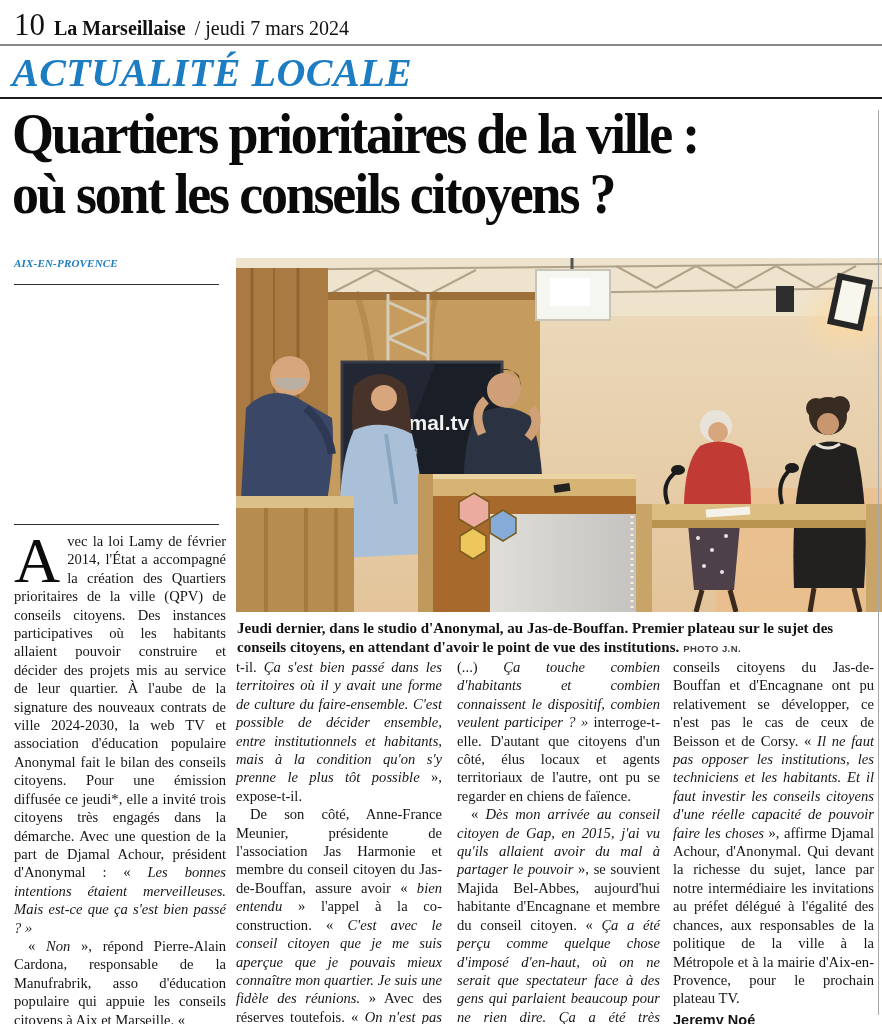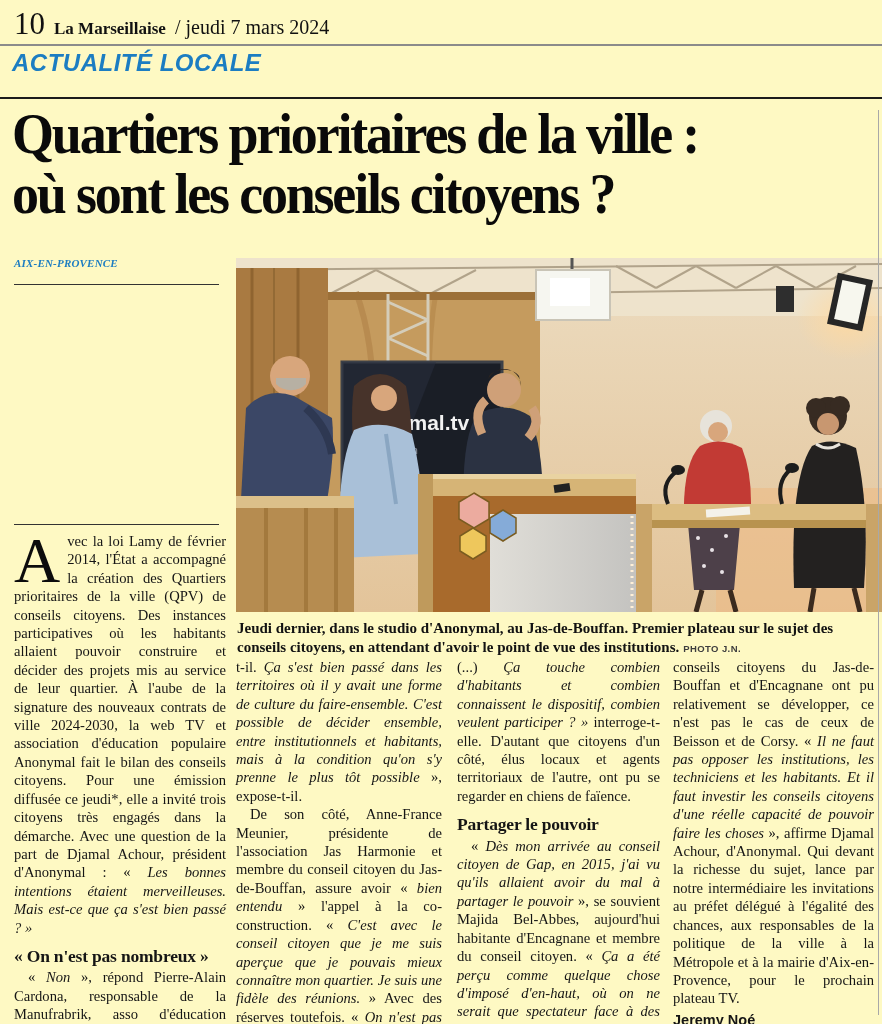--- a/index.html
+++ b/index.html
@@ -1,30 +1,30 @@
 <!DOCTYPE html>
 <html lang="fr"><head>
 <meta charset="utf-8">
 <style>
   html,body{margin:0;padding:0;background:#e8e8e8;}
   .page{
     position:relative; width:882px; height:1024px; margin:0 auto;
-    background:#fef9c3; overflow:hidden;
+    background:#ffffff; overflow:hidden;
     font-family:"Liberation Serif", serif; color:#111;
   }
   
   .page-header{position:absolute; left:14px; top:6px; display:flex; align-items:baseline; gap:9px;}
   .page-number{font-size:31px; font-weight:400; letter-spacing:0;}
-  .masthead{font-size:17px; font-weight:700;margin-top:11px;}
+  .masthead{font-size:20px; font-weight:700;margin-top:11px;}
   .edition-date{font-size:20px; font-weight:400;}
   .rule-top{position:absolute; left:0; top:44px; width:882px; height:2px; background:#8b8b8b;}
   .section-title{
     position:absolute; left:12px; top:49px;
-    font-family:Liberation Sans, sans-serif; font-style:italic; font-weight:700;
-    font-size:24px; letter-spacing:.5px;
+    font-family:Liberation Serif, serif; font-style:italic; font-weight:700;
+    font-size:40px; letter-spacing:.5px;
   }
   .rule-section{position:absolute; left:0; top:97px; width:882px; height:2px; background:#1c1c1c;}
   
   .headline{
     position:absolute; left:12px; top:104px; width:868px;
     font-weight:700; font-size:54px; line-height:58px; letter-spacing:-2.2px; color:#0a0a0a;
     transform:scaleY(1.04); transform-origin:top left;
   }
   
   .kicker{
@@ -84,21 +84,20 @@
     <div>Quartiers prioritaires de la ville :</div>
     <div>où sont les conseils citoyens ?</div>
   </div>
 
   <div class="kicker" style="color:#1c7dc2;">AIX-EN-PROVENCE</div>
   <div class="kicker-rule"></div>
   <div class="lede-rule"></div>
 
   <div class="col col-1">
     <p><span class="dropcap">A</span><span><span>vec la loi Lamy de février 2014, l'État a accompagné la création des Quartiers prioritaires de la ville (QPV) de conseils citoyens. Des instances participatives où les habitants allaient pouvoir construire et décider des projets mis au service de leur quartier. À l'aube de la signature des nouveaux contrats de ville 2024-2030, la web TV et association d'éducation populaire Anonymal fait le bilan des conseils citoyens. Pour une émission diffusée ce jeudi*, elle a invité trois citoyens très engagés dans la démarche. Avec une question de la part de Djamal Achour, président d'Anonymal : « </span><em>Les bonnes intentions étaient merveilleuses. Mais est-ce que ça s'est bien passé ? »</em></span></p>
-    <p class="subhead">« On n'est pas nombreux »</p>
     <p class="indent"><span><span>« </span><em>Non</em><span> », répond Pierre-Alain Cardona, responsable de la Manufrabrik, asso d'éducation populaire qui appuie les conseils citoyens à Aix et Marseille. « </span></span></p>
   </div>
 
   <div class="photo-wrap">
     <svg width="646" height="354" viewBox="0 0 646 354">
       <defs>
         <linearGradient id="wallg" x1="0" y1="0" x2="0" y2="1">
           <stop offset="0" stop-color="#ecdcc0"></stop>
             <stop offset="1" stop-color="#e3c49a"></stop>
         </linearGradient>
@@ -255,21 +254,20 @@
     <span>Jeudi dernier, dans le studio d'Anonymal, au Jas-de-Bouffan. Premier plateau sur le sujet des conseils citoyens, en attendant d'avoir le point de vue des institutions.</span><span class="credit">PHOTO J.N.</span>
   </div>
 
   <div class="col col-2">
     <p><span><span>t-il. </span><em>Ça s'est bien passé dans les territoires où il y avait une forme de culture du faire-ensemble. C'est possible de décider ensemble, entre institutionnels et habitants, mais à la condition qu'on s'y prenne le plus tôt possible</em><span> », expose-t-il.</span></span></p>
     <p class="indent"><span><span>De son côté, Anne-France Meunier, présidente de l'association Jas Harmonie et membre du conseil citoyen du Jas-de-Bouffan, assure avoir « </span><em>bien entendu</em><span> » l'appel à la co-construction. « </span><em>C'est avec le conseil citoyen que je me suis aperçue que je pouvais mieux connaître mon quartier. Je suis une fidèle des réunions.</em><span> » Avec des réserves toutefois. « </span><em>On n'est pas très nombreux</em></span></p>
   </div>
 
   <div class="col col-3">
     <p><span><span>(...) </span><em>Ça touche combien d'habitants et combien connaissent le dispositif, combien veulent participer ? »</em><span> interroge-t-elle. D'autant que citoyens d'un côté, élus locaux et agents territoriaux de l'autre, ont pu se regarder en chiens de faïence.</span></span></p>
-    <p class="subhead">Partager le pouvoir</p>
     <p class="indent"><span><span>« </span><em>Dès mon arrivée au conseil citoyen de Gap, en 2015, j'ai vu qu'ils allaient avoir du mal à partager le pouvoir</em><span> », se souvient Majida Bel-Abbes, aujourd'hui habitante d'Encagnane et membre du conseil citoyen. « </span><em>Ça a été perçu comme quelque chose d'imposé d'en-haut, où on ne serait que spectateur face à des gens qui parlaient beaucoup pour ne rien dire. Ça a été très compliqué.</em></span></p>
   </div>
 
   <div class="col col-4">
     <p><span><span>conseils citoyens du Jas-de-Bouffan et d'Encagnane ont pu relativement se développer, ce n'est pas le cas de ceux de Beisson et de Corsy. « </span><em>Il ne faut pas opposer les institutions, les techniciens et les habitants. Et il faut investir les conseils citoyens d'une réelle capacité de pouvoir faire les choses</em><span> », affirme Djamal Achour, d'Anonymal. Qui devant la richesse du sujet, lance par notre intermédiaire les invitations au préfet délégué à l'égalité des chances, aux responsables de la politique de la ville à la Métropole et à la mairie d'Aix-en-Provence, pour le prochain plateau TV.</span></span></p>
     <p class="byline">Jeremy Noé</p>
 
   </div>
 
   <div class="right-rule"></div>

